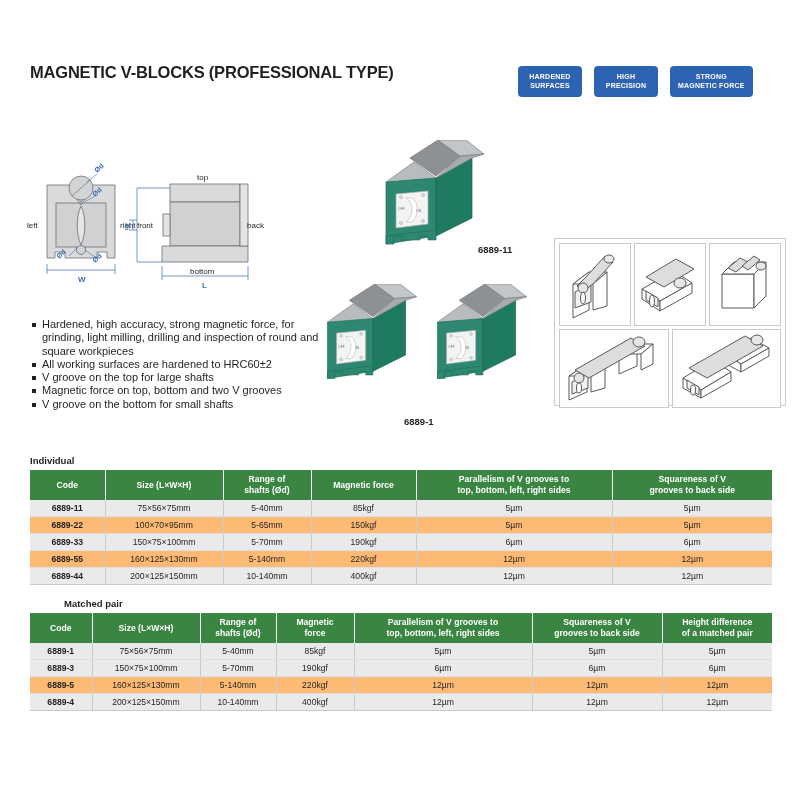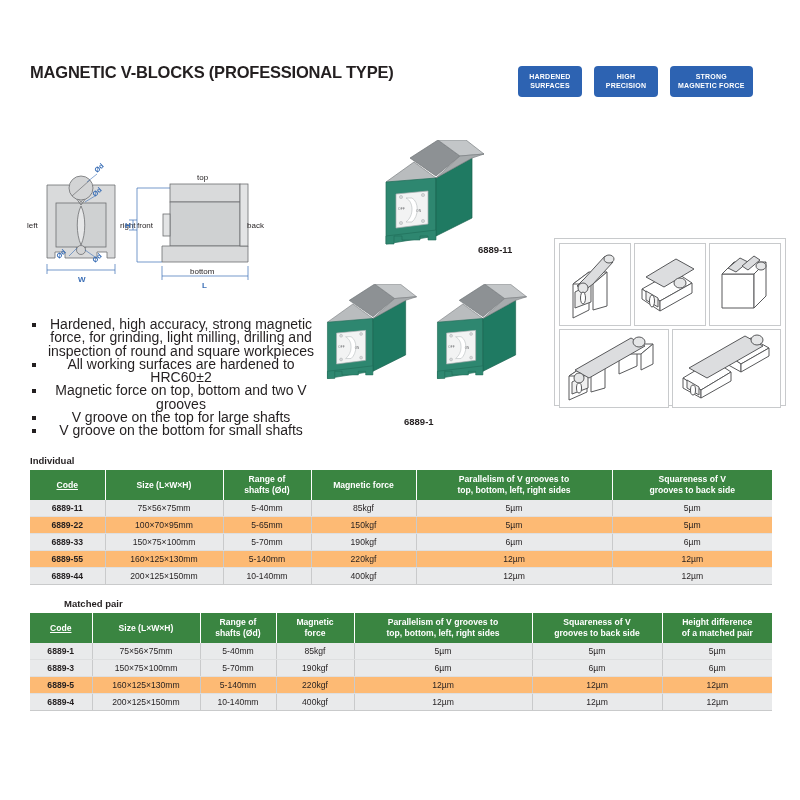--- a/index.html
+++ b/index.html
@@ -46,21 +46,21 @@
   }
   .appgrid .row{display:flex;gap:3px;}
   .appgrid .row.top{height:83px;}
   .appgrid .row.bot{height:79px;margin-top:3px;}
   .appcell{border:1px solid #c8cacc;background:#fff;flex:1;position:relative;overflow:hidden;}
   .appcell svg{position:absolute;left:50%;top:50%;transform:translate(-50%,-50%);}
 
   
   .bullets{
     position:absolute;left:30px;top:318px;width:290px;
-    font-size:14px;line-height:13.3px;color:#231f20;text-align:center;
+    font-size:11px;line-height:13.3px;color:#231f20;
   }
   .bullets .li{position:relative;padding-left:12px;margin-bottom:0px;}
   .bullets .li:before{
     content:"";position:absolute;left:2px;top:5px;
     width:4px;height:4px;background:#231f20;
   }
 
   
   .tbl-caption{
     position:absolute;font-size:9.5px;font-weight:bold;color:#231f20;text-align:right;
@@ -69,21 +69,21 @@
     position:absolute;border-collapse:collapse;table-layout:fixed;
     font-size:8.6px;color:#231f20;
   }
   table.spec th{
     background:#3a8541;color:#ffffff;font-weight:bold;
     font-size:8.6px;line-height:11px;
     text-align:center;vertical-align:middle;
     padding:4px 2px;
     border-left:1px solid #ffffff;border-right:1px solid #ffffff;
   }
-  table.spec th:first-child{border-left:none;text-decoration:underline;}
+  table.spec th:first-child{border-left:none;}
   table.spec th:last-child{border-right:none;}
   table.spec td{
     text-align:center;vertical-align:middle;
     padding:2.5px 2px;
     border-left:1px solid #c9cacb;
     border-bottom:1px solid #dedfe0;
     line-height:11px;
   }
   table.spec td:first-child{border-left:none;font-weight:bold;}
   table.spec tr.alt td{background:#e9eaeb;}
@@ -329,22 +329,22 @@
             <ellipse cx="20" cy="56" rx="2.5" ry="5" fill="#ffffff"></ellipse>
           </g>
         </svg>
       </div>
     </div>
   </div>
 
   <div class="bullets">
     <div class="li">Hardened, high accuracy, strong magnetic force, for grinding, light milling, drilling and inspection of round and square workpieces</div>
     <div class="li">All working surfaces are hardened to HRC60±2</div>
+    <div class="li">V groove on the top for large shafts</div>
     <div class="li">Magnetic force on top, bottom and two V grooves</div>
-    <div class="li">V groove on the top for large shafts</div>
     <div class="li">V groove on the bottom for small shafts</div>
   </div>
 
   <div class="tbl-caption" style="left:30px;top:455px;">Individual</div>
   <table class="spec" style="left:30px;top:470px;width:742px;">
     <colgroup>
       <col style="width:75px">
         <col style="width:118px">
         <col style="width:88px">
       <col style="width:105px">

